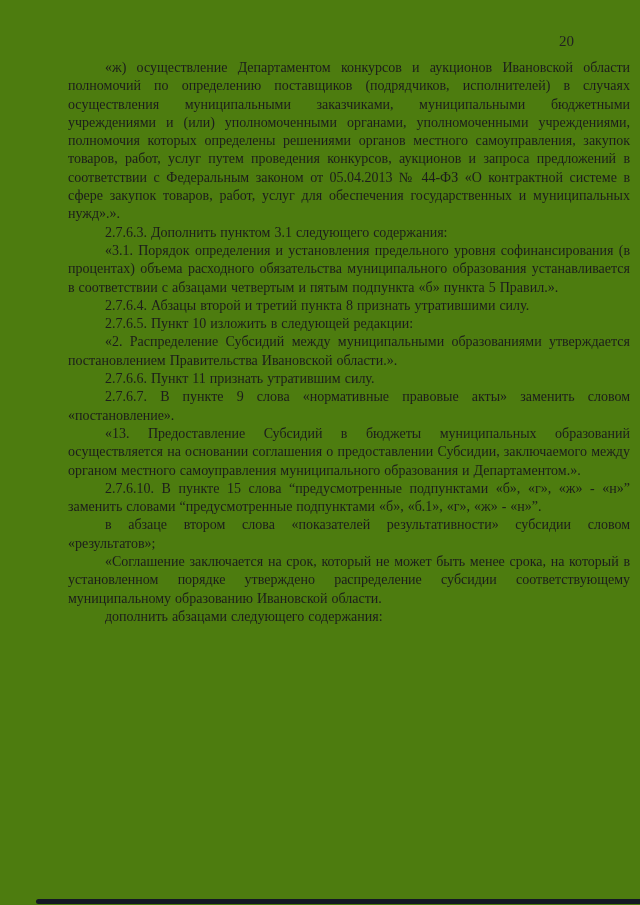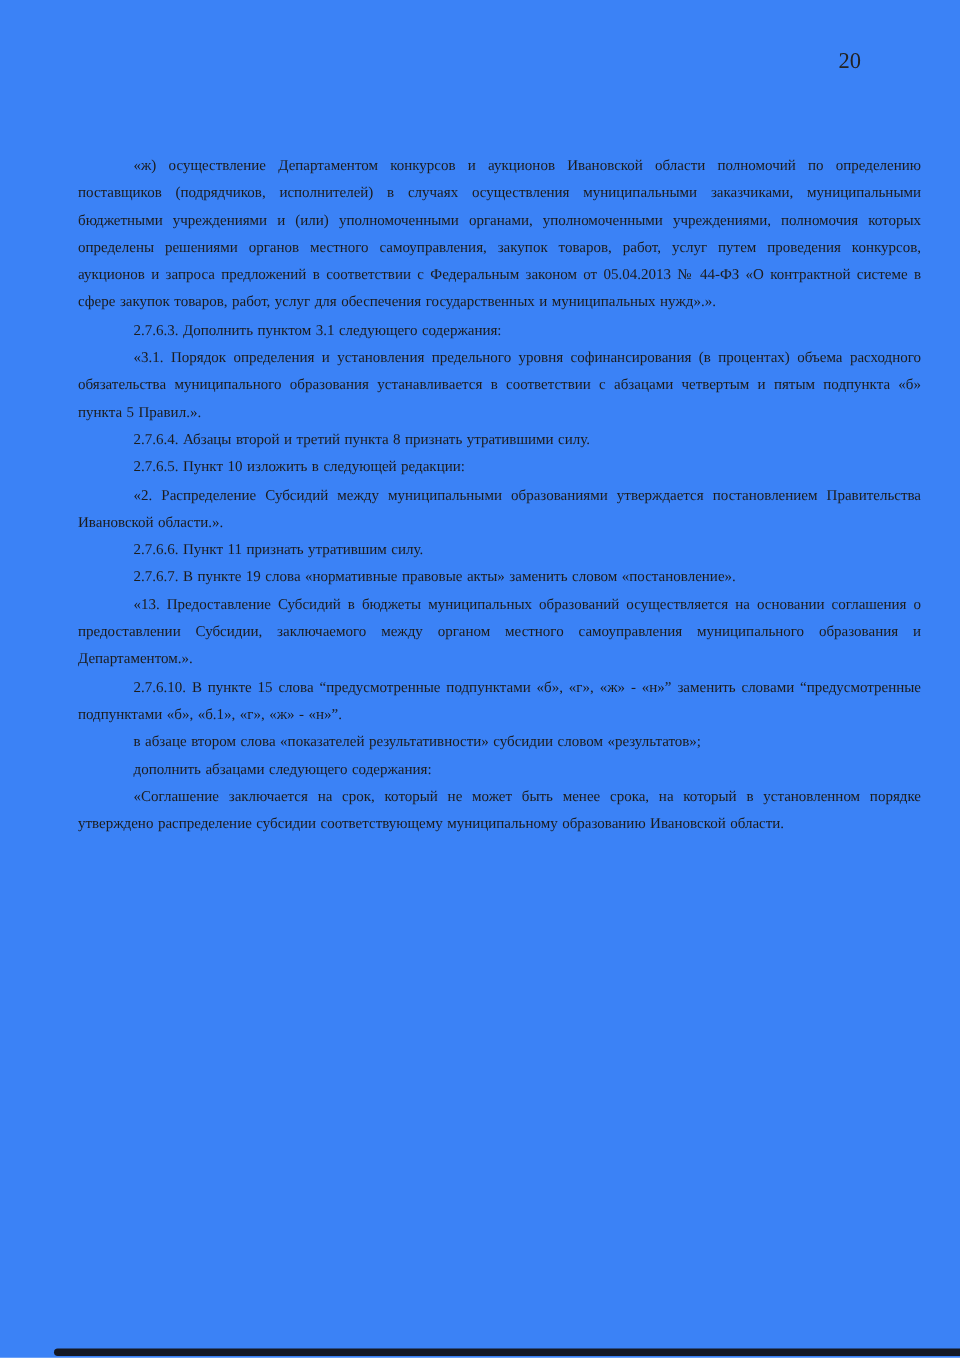--- a/index.html
+++ b/index.html
@@ -11,40 +11,39 @@
     height: 905px;
     background: #ffffff;
     position: relative;
     overflow: hidden;
     font-family: "Liberation Serif", serif;
     color: #1c1c1c;
   }
   .page {
     position: absolute;
     inset: 0;
-    background: #3b82f6;
+    background: #4d7c0f;
   }
   .page-number {
     position: absolute;
     top: 33px;
     right: 66px;
     font-size: 15px;
     line-height: 16px;
     color: #222222;
   }
   .content {
     position: absolute;
     top: 59px;
-    left: 52px;
+    left: 68px;
     width: 562px;
-    font-size: 10px;
+    font-size: 14px;
     line-height: 18.3px;
     text-align: justify;
     word-spacing: 0.5px;
-    margin-top: 43px;
   }
   .content p {
     margin: 0;
     padding: 0;
     text-indent: 37px;
   }
   .scan-bar {
     position: absolute;
     left: 36px;
     right: 0;
@@ -61,23 +60,23 @@
   <div class="page-number">20</div>
 
   <div class="content">
     <p>«ж) осуществление Департаментом конкурсов и аукционов Ивановской области полномочий по определению поставщиков (подрядчиков, исполнителей) в случаях осуществления муниципальными заказчиками, муниципальными бюджетными учреждениями и (или) уполномоченными органами, уполномоченными учреждениями, полномочия которых определены решениями органов местного самоуправления, закупок товаров, работ, услуг путем проведения конкурсов, аукционов и запроса предложений в соответствии с Федеральным законом от 05.04.2013 № 44-ФЗ «О контрактной системе в сфере закупок товаров, работ, услуг для обеспечения государственных и муниципальных нужд».».</p>
     <p>2.7.6.3. Дополнить пунктом 3.1 следующего содержания:</p>
     <p>«3.1. Порядок определения и установления предельного уровня софинансирования (в процентах) объема расходного обязательства муниципального образования устанавливается в соответствии с абзацами четвертым и пятым подпункта «б» пункта 5 Правил.».</p>
     <p>2.7.6.4. Абзацы второй и третий пункта 8 признать утратившими силу.</p>
     <p>2.7.6.5. Пункт 10 изложить в следующей редакции:</p>
     <p>«2. Распределение Субсидий между муниципальными образованиями утверждается постановлением Правительства Ивановской области.».</p>
     <p>2.7.6.6. Пункт 11 признать утратившим силу.</p>
-    <p>2.7.6.7. В пункте 19 слова «нормативные правовые акты» заменить словом «постановление».</p>
+    <p>2.7.6.7. В пункте 9 слова «нормативные правовые акты» заменить словом «постановление».</p>
     <p>«13. Предоставление Субсидий в бюджеты муниципальных образований осуществляется на основании соглашения о предоставлении Субсидии, заключаемого между органом местного самоуправления муниципального образования и Департаментом.».</p>
     <p>2.7.6.10. В пункте 15 слова “предусмотренные подпунктами «б», «г», «ж» - «н»” заменить словами “предусмотренные подпунктами «б», «б.1», «г», «ж» - «н»”.</p>
     <p>в абзаце втором слова «показателей результативности» субсидии словом «результатов»;</p>
+    <p>«Соглашение заключается на срок, который не может быть менее срока, на который в установленном порядке утверждено распределение субсидии соответствующему муниципальному образованию Ивановской области.</p>
     <p>дополнить абзацами следующего содержания:</p>
-    <p>«Соглашение заключается на срок, который не может быть менее срока, на который в установленном порядке утверждено распределение субсидии соответствующему муниципальному образованию Ивановской области.</p>
   </div>
 
   <div class="scan-bar" style="background: rgb(20, 24, 36);"></div>
 
 </div>
 
 </body></html>

